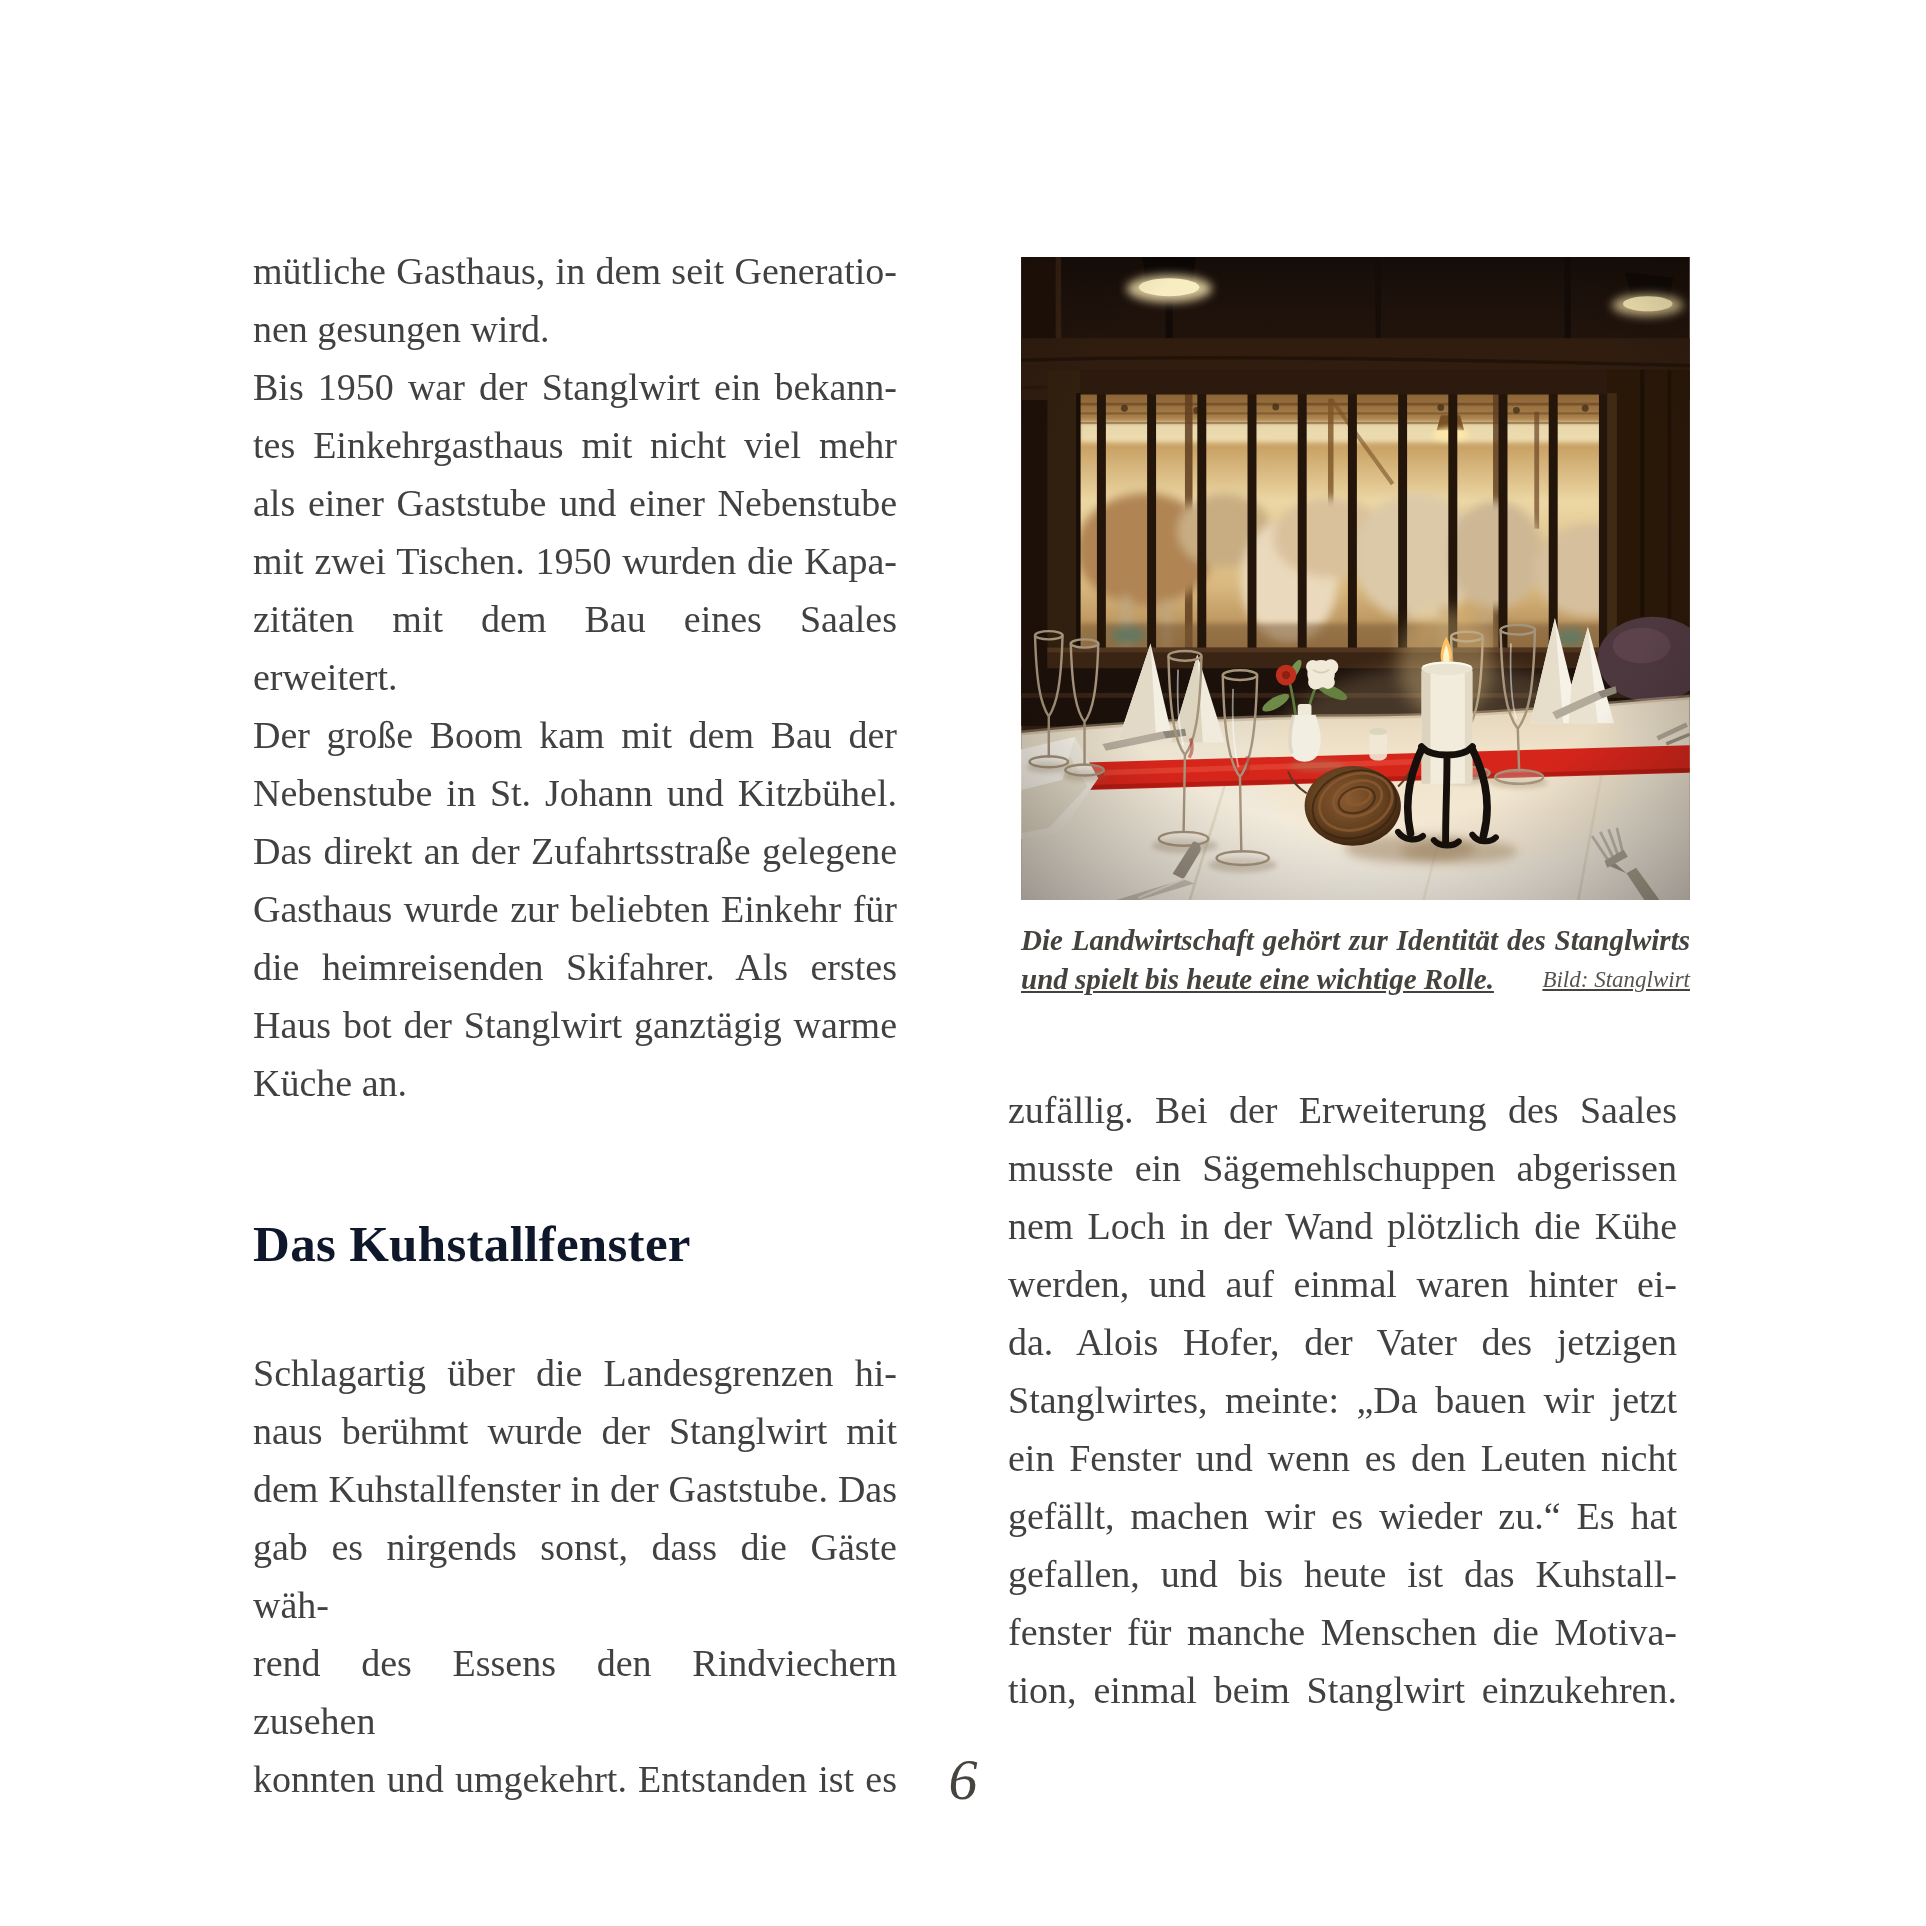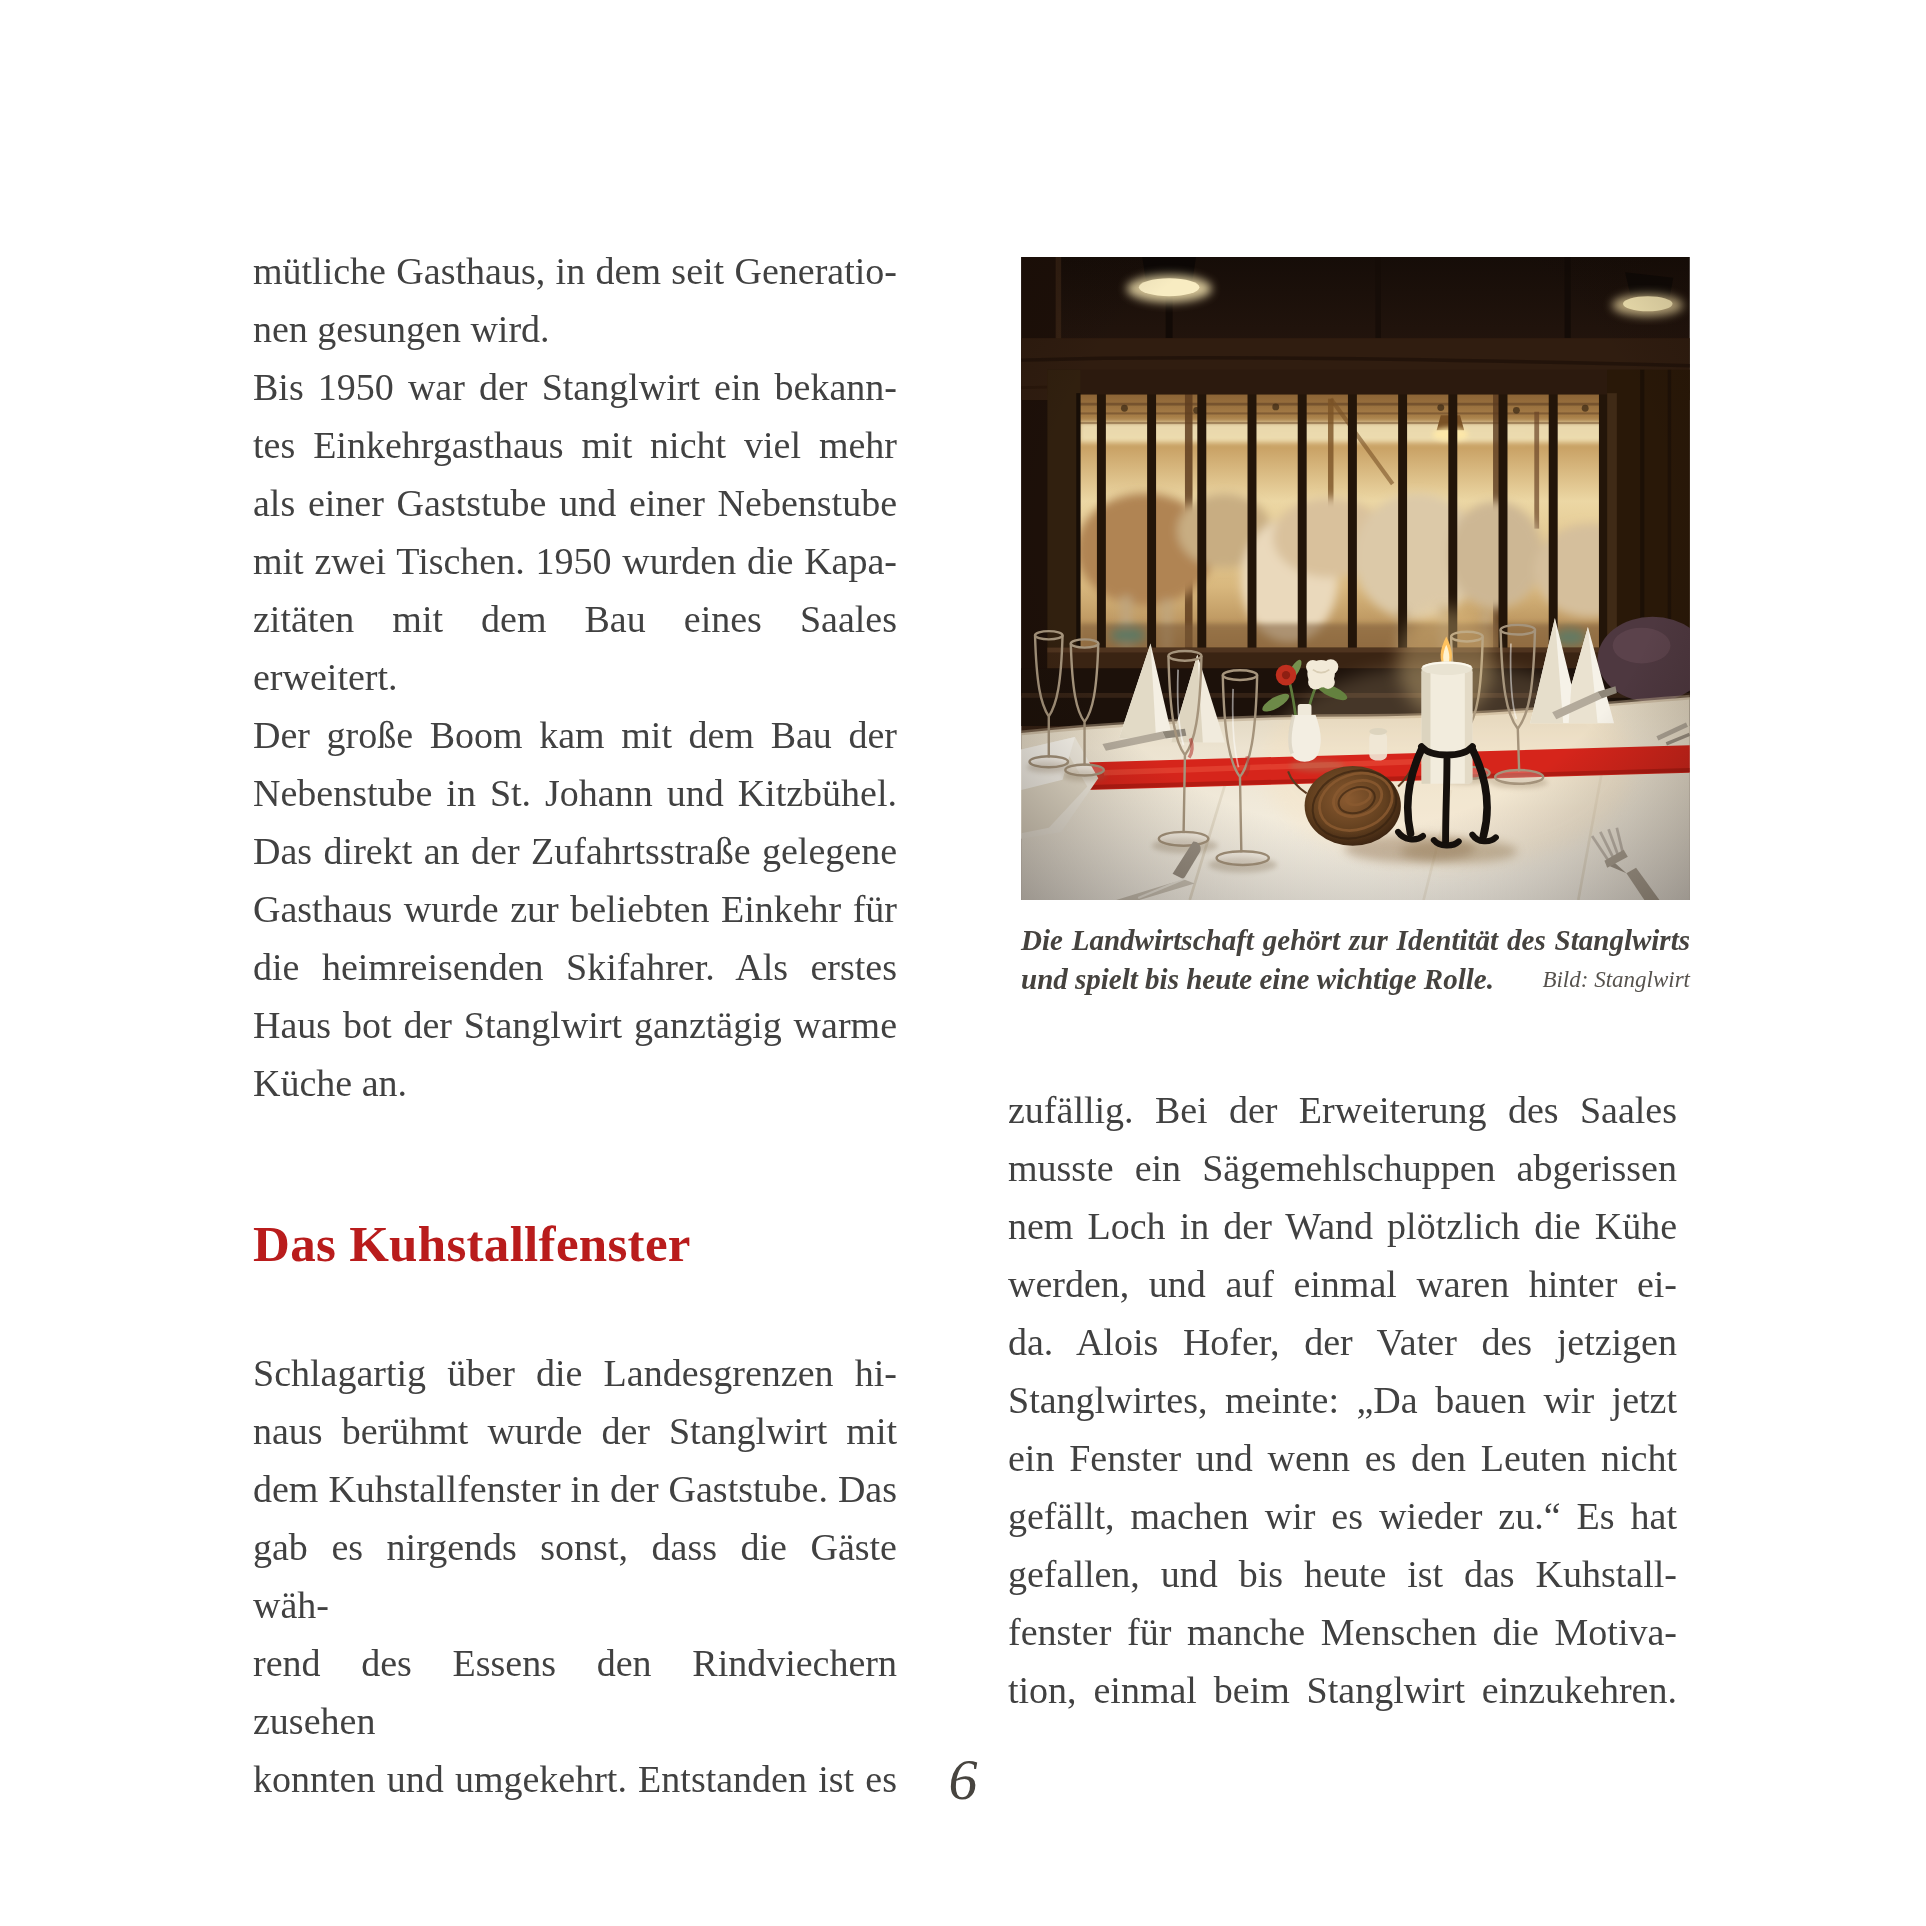--- a/index.html
+++ b/index.html
@@ -18,35 +18,35 @@
     font-size:38px; line-height:58px;
     text-align:justify; text-align-last:justify;
     white-space:normal;
   }
   .para .line.final { text-align-last:left; }
   .para.flow .line.final { text-align-last:justify; }
 
   h2.section-heading {
     margin:98px 0 0 0;
     font-size:51px; line-height:69px; font-weight:bold;
-    color:#b91c1c; letter-spacing:0.3px;
+    color:#0f172a; letter-spacing:0.3px;
   }
   .para.after-heading { margin-top:65px; }
 
   figure { margin:0; padding:13px; }
   .photo-frame { width:669px; height:643px; position:relative; display:block; }
   .photo-frame svg { display:block; }
 
   figcaption { margin-top:20.6px; width:669px; color:#45423e; }
   .cap-line {
     font-size:29px; line-height:39px;
     font-weight:bold; font-style:italic;
   }
   .cap-line1 { text-align:justify; text-align-last:justify; }
-  .cap-line2 { display:flex; justify-content:space-between; align-items:flex-start; }
+  .cap-line2 { display:flex; justify-content:space-between; align-items:flex-start;text-decoration:underline; }
   .photo-credit {
     font-size:23px; font-weight:normal; font-style:italic; color:#56524d;
     white-space:nowrap;
   }
   .col-right .para.body { margin-top:69px; }
 
   .page-number {
     position:absolute; left:0; top:1746px; width:1926px;
     text-align:center; font-size:58px; font-style:italic;
     color:#47443f;

